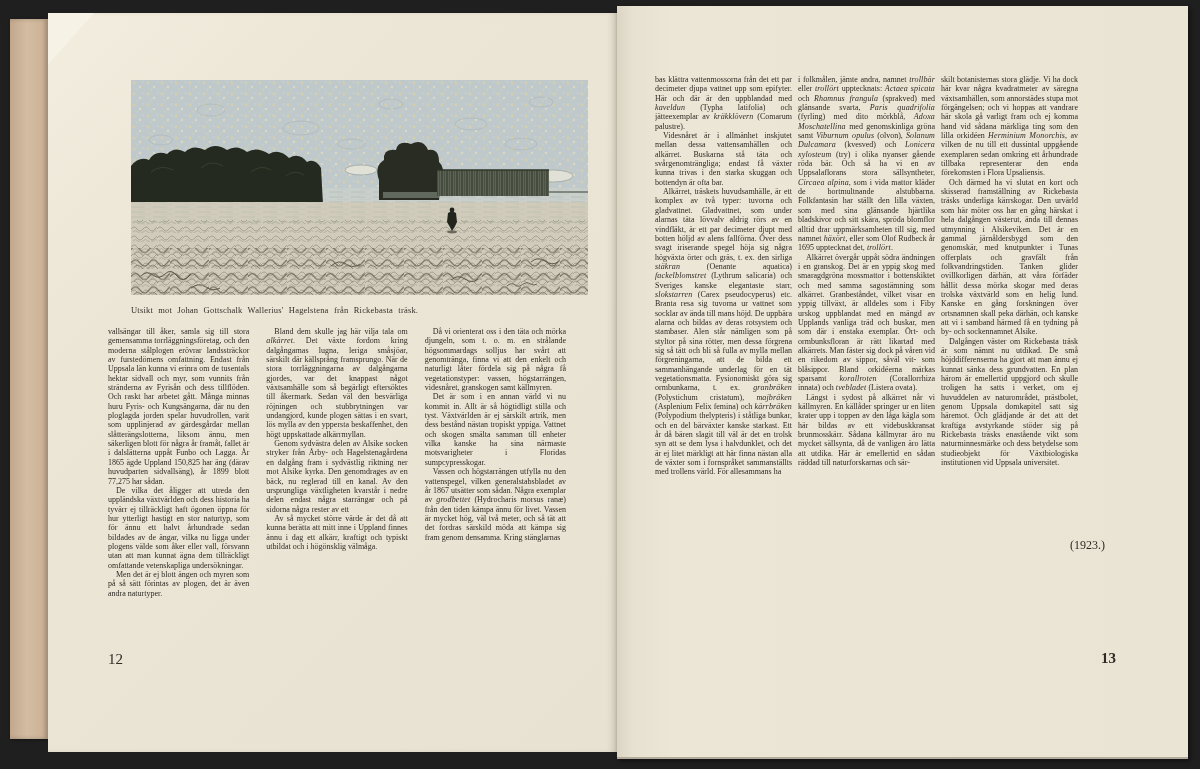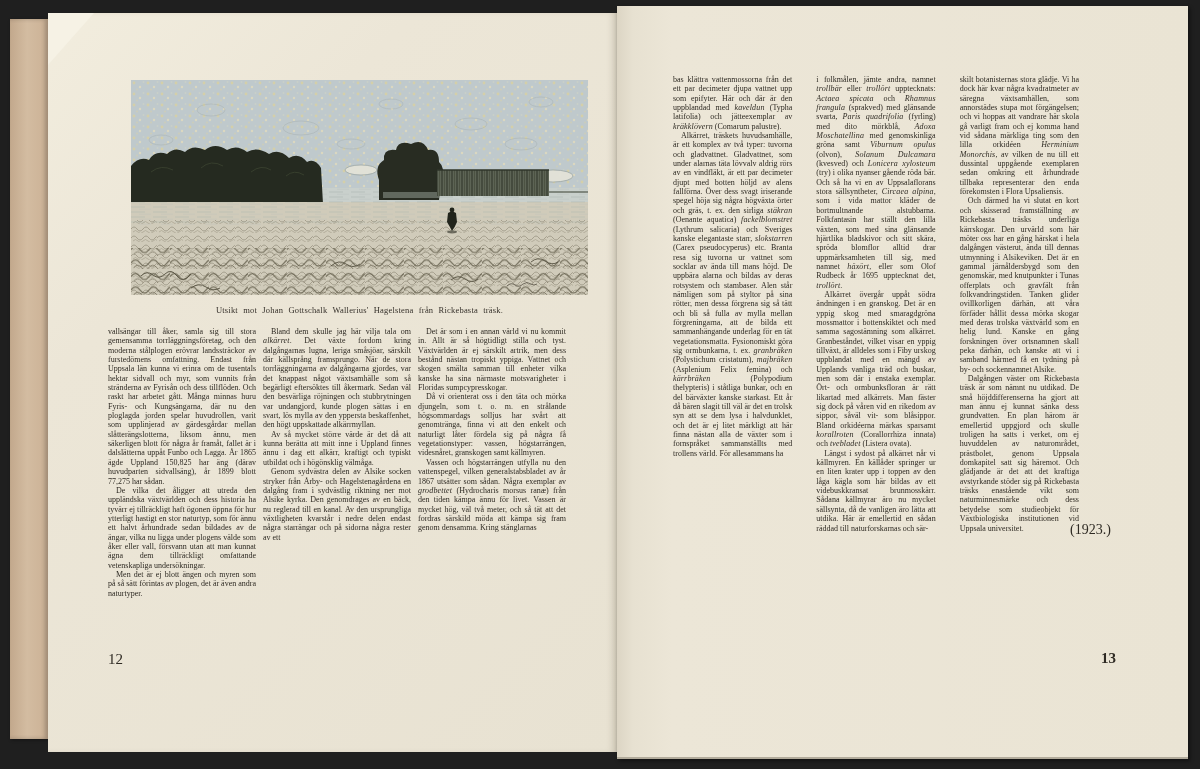--- a/index.html
+++ b/index.html
@@ -27,38 +27,38 @@
   }
   .corner-fold{
     position:absolute;left:0;top:0;width:46px;height:52px;
     background:#f6f2e5;
     clip-path:polygon(0 0,100% 0,0 100%);
     filter:drop-shadow(1px 1px 1px rgba(0,0,0,.12));
   }
   .illustration{position:absolute;left:83px;top:67px;width:457px;height:215px;}
   .caption{
     position:absolute;left:83px;top:292px;width:457px;
-    text-align:center;font-size:8.5px;color:#35302a;
+    text-align:left;font-size:8.5px;color:#35302a;
     word-spacing:3px;letter-spacing:.2px;white-space:nowrap;
   }
   .cols{position:absolute;display:flex;overflow:hidden;}
-  .cols-left{left:60px;top:314px;width:458px;height:327px;gap:7px;}
+  .cols-left{left:60px;top:314px;width:458px;height:327px;gap:17px;}
   .cols-right{left:38px;top:69px;width:424px;height:502px;gap:6px;}
   .cols-left .col{width:148px;}
-  .cols-right .col{width:137px;margin-left:18px;}
+  .cols-right .col{width:137px;}
   .col p{
     margin:0;font-size:8px;line-height:9.35px;text-align:justify;
     color:#2e2a23;hyphens:auto;-webkit-hyphens:auto;
   }
   .col p.indent{text-indent:8px;}
   .col p i{letter-spacing:.15px;}
   .page-number{position:absolute;font-size:15px;color:#2e2a23;}
   .pn-left{left:60px;top:638px;}
   .pn-right{left:484px;top:644px;font-weight:bold;}
-  .year-note{position:absolute;left:453px;top:516px;font-size:14px;color:#2e2a23;}
+  .year-note{position:absolute;left:453px;top:532px;font-size:12px;color:#2e2a23;}
 </style>
 </head>
 <body>
 
 <div class="deckle"></div>
 
 <div class="page page-left">
   <div class="corner-fold"></div>
 
   <svg class="illustration" viewBox="0 0 457 215" aria-hidden="true">
@@ -152,37 +152,38 @@
   <div class="caption">Utsikt mot Johan Gottschalk Wallerius' Hagelstena från Rickebasta träsk.</div>
 
   <div class="cols cols-left">
       <div class="col">
         <p>vallsängar till åker, samla sig till stora gemensamma torrläggningsföretag, och den moderna stålplogen erövrar landssträckor av furstedömens omfattning. Endast från Uppsala län kunna vi erinra om de tusentals hektar sidvall och myr, som vunnits från stränderna av Fyrisån och dess tillflöden. Och raskt har arbetet gått. Många minnas huru Fyris- och Kungsängarna, där nu den ploglagda jorden spelar huvudrollen, varit som upplinjerad av gärdesgårdar mellan slåtterängslotterna, liksom ännu, men säkerligen blott för några år framåt, fallet är i dalslätterna uppåt Funbo och Lagga. År 1865 ägde Uppland 150,825 har äng (därav huvudparten sidvallsäng), år 1899 blott 77,275 har sådan.</p>
         <p class="indent">De vilka det åligger att utreda den uppländska växtvärlden och dess historia ha tyvärr ej tillräckligt haft ögonen öppna för hur ytterligt hastigt en stor naturtyp, som för ännu ett halvt århundrade sedan bildades av de ängar, vilka nu ligga under plogens välde som åker eller vall, försvann utan att man kunnat ägna dem tillräckligt omfattande vetenskapliga undersökningar.</p>
         <p class="indent">Men det är ej blott ängen och myren som på så sätt förintas av plogen, det är även andra naturtyper.</p>
       </div>
       <div class="col">
         <p class="indent">Bland dem skulle jag här vilja tala om <i>alkärret</i>. Det växte fordom kring dalgångarnas lugna, leriga småsjöar, särskilt där källsprång framsprungo. När de stora torrläggningarna av dalgångarna gjordes, var det knappast något växtsamhälle som så begärligt eftersöktes till åkermark. Sedan väl den besvärliga röjningen och stubbrytningen var undangjord, kunde plogen sättas i en svart, lös mylla av den yppersta beskaffenhet, den högt uppskattade alkärrmyllan.</p>
+        <p class="indent">Genom sydvästra delen av Alsike socken stryker från Årby- och Hagelstenagårdena en dalgång fram i sydvästlig riktning ner mot Alsike kyrka. Den genomdrages av en bäck, nu reglerad till en kanal. Av den ursprungliga växtligheten kvarstår i nedre delen endast några starrängar och på sidorna några rester av ett</p>
         <p class="indent">Av så mycket större värde är det då att kunna berätta att mitt inne i Uppland finnes ännu i dag ett alkärr, kraftigt och typiskt utbildat och i högönsklig välmåga.</p>
-        <p class="indent">Genom sydvästra delen av Alsike socken stryker från Årby- och Hagelstenagårdena en dalgång fram i sydvästlig riktning ner mot Alsike kyrka. Den genomdrages av en bäck, nu reglerad till en kanal. Av den ursprungliga växtligheten kvarstår i nedre delen endast några starrängar och på sidorna några rester av ett</p>
       </div>
       <div class="col">
+        <p class="indent">Då vi orienterat oss i den täta och mörka djungeln, som t. o. m. en strålande högsommardags solljus har svårt att genomtränga, finna vi att den enkelt och naturligt låter fördela sig på några få vegetationstyper: vassen, högstarrängen, videsnåret, granskogen samt källmyren.</p>
         <p class="indent">Det är som i en annan värld vi nu kommit in. Allt är så högtidligt stilla och tyst. Växtvärlden är ej särskilt artrik, men dess bestånd nästan tropiskt yppiga. Vattnet och skogen smälta samman till enheter vilka kanske ha sina närmaste motsvarigheter i Floridas sumpcypresskogar.</p>
-        <p class="indent">Då vi orienterat oss i den täta och mörka djungeln, som t. o. m. en strålande högsommardags solljus har svårt att genomtränga, finna vi att den enkelt och naturligt låter fördela sig på några få vegetationstyper: vassen, högstarrängen, videsnåret, granskogen samt källmyren.</p>
         <p class="indent">Vassen och högstarrängen utfylla nu den vattenspegel, vilken generalstabsbladet av år 1867 utsätter som sådan. Några exemplar av <i>grodbettet</i> (Hydrocharis morsus ranæ) från den tiden kämpa ännu för livet. Vassen är mycket hög, väl två meter, och så tät att det fordras särskild möda att kämpa sig fram genom densamma. Kring stänglarnas</p>
       </div>
     </div>
 
   <div class="page-number pn-left">12</div>
 </div>
 
 <div class="page page-right">
   <div class="cols cols-right">
       <div class="col">
         <p>bas klättra vattenmossorna från det ett par decimeter djupa vattnet upp som epifyter. Här och där är den uppblandad med <i>kaveldun</i> (Typha latifolia) och jätteexemplar av <i>kräkklövern</i> (Comarum palustre).</p>
+        <p class="indent">Videsnåret är i allmänhet inskjutet mellan dessa vattensamhällen och alkärret. Buskarna stå täta och svårgenomträngliga; endast få växter kunna trivas i den starka skuggan och bottendyn är ofta bar.</p>
         <p class="indent">Alkärret, träskets huvudsamhälle, är ett komplex av två typer: tuvorna och gladvattnet. Gladvattnet, som under alarnas täta lövvalv aldrig rörs av en vindfläkt, är ett par decimeter djupt med botten höljd av alens fallförna. Över dess svagt iriserande spegel höja sig några högväxta örter och gräs, t. ex. den sirliga <i>stäkran</i> (Oenante aquatica) <i>fackelblomstret</i> (Lythrum salicaria) och Sveriges kanske elegantaste starr, <i>slokstarren</i> (Carex pseudocyperus) etc. Branta resa sig tuvorna ur vattnet som socklar av ända till mans höjd. De uppbära alarna och bildas av deras rotsystem och stambaser. Alen står nämligen som på styltor på sina rötter, men dessa förgrena sig så tätt och bli så fulla av mylla mellan förgreningarna, att de bilda ett sammanhängande underlag för en tät vegetationsmatta. Fysionomiskt göra sig ormbunkarna, t. ex. <i>granbräken</i> (Polystichum cristatum), <i>majbräken</i> (Asplenium Felix femina) och <i>kärrbräken</i> (Polypodium thelypteris) i ståtliga bunkar, och en del bärväxter kanske starkast. Ett år då bären slagit till väl är det en trolsk syn att se dem lysa i halvdunklet, och det är ej litet märkligt att här finna nästan alla de växter som i fornspråket sammanställts med trollens värld. För allesammans ha</p>
       </div>
       <div class="col">
         <p>i folkmålen, jämte andra, namnet <i>trollbär</i> eller <i>trollört</i> upptecknats: <i>Actaea spicata</i> och <i>Rhamnus frangula</i> (sprakved) med glänsande svarta, <i>Paris quadrifolia</i> (fyrling) med dito mörkblå, <i>Adoxa Moschatellina</i> med genomskinliga gröna samt <i>Viburnum opulus</i> (olvon), <i>Solanum Dulcamara</i> (kvesved) och <i>Lonicera xylosteum</i> (try) i olika nyanser gående röda bär. Och så ha vi en av Uppsalaflorans stora sällsyntheter, <i>Circaea alpina</i>, som i vida mattor kläder de bortmultnande alstubbarna. Folkfantasin har ställt den lilla växten, som med sina glänsande hjärtlika bladskivor och sitt skära, spröda blomflor alltid drar uppmärksamheten till sig, med namnet <i>häxört</i>, eller som Olof Rudbeck år 1695 upptecknat det, <i>trollört</i>.</p>
         <p class="indent">Alkärret övergår uppåt södra ändningen i en granskog. Det är en yppig skog med smaragdgröna mossmattor i bottenskiktet och med samma sagostämning som alkärret. Granbeståndet, vilket visar en yppig tillväxt, är alldeles som i Fiby urskog uppblandat med en mängd av Upplands vanliga träd och buskar, men som där i enstaka exemplar. Ört- och ormbunksfloran är rätt likartad med alkärrets. Man fäster sig dock på våren vid en rikedom av sippor, såväl vit- som blåsippor. Bland orkidéerna märkas sparsamt <i>korallroten</i> (Corallorrhiza innata) och <i>tvebladet</i> (Listera ovata).</p>
         <p class="indent">Längst i sydost på alkärret når vi källmyren. En källåder springer ur en liten krater upp i toppen av den låga kägla som här bildas av ett videbuskkransat brunmosskärr. Sådana källmyrar äro nu mycket sällsynta, då de vanligen äro lätta att utdika. Här är emellertid en sådan räddad till naturforskarnas och sär-</p>
       </div>
       <div class="col">
         <p>skilt botanisternas stora glädje. Vi ha dock här kvar några kvadratmeter av säregna växtsamhällen, som annorstädes stupa mot förgängelsen; och vi hoppas att vandrare här skola gå varligt fram och ej komma hand vid sådana märkliga ting som den lilla orkidéen <i>Herminium Monorchis</i>, av vilken de nu till ett dussintal uppgående exemplaren sedan omkring ett århundrade tillbaka representerar den enda förekomsten i Flora Upsaliensis.</p>
         <p class="indent">Och därmed ha vi slutat en kort och skisserad framställning av Rickebasta träsks underliga kärrskogar. Den urvärld som här möter oss har en gång härskat i hela dalgången västerut, ända till dennas utmynning i Alsikeviken. Det är en gammal järnåldersbygd som den genomskär, med knutpunkter i Tunas offerplats och gravfält från folkvandringstiden. Tanken glider ovillkorligen därhän, att våra förfäder hållit dessa mörka skogar med deras trolska växtvärld som en helig lund. Kanske en gång forskningen över ortsnamnen skall peka därhän, och kanske att vi i samband härmed få en tydning på by- och sockennamnet Alsike.</p>

